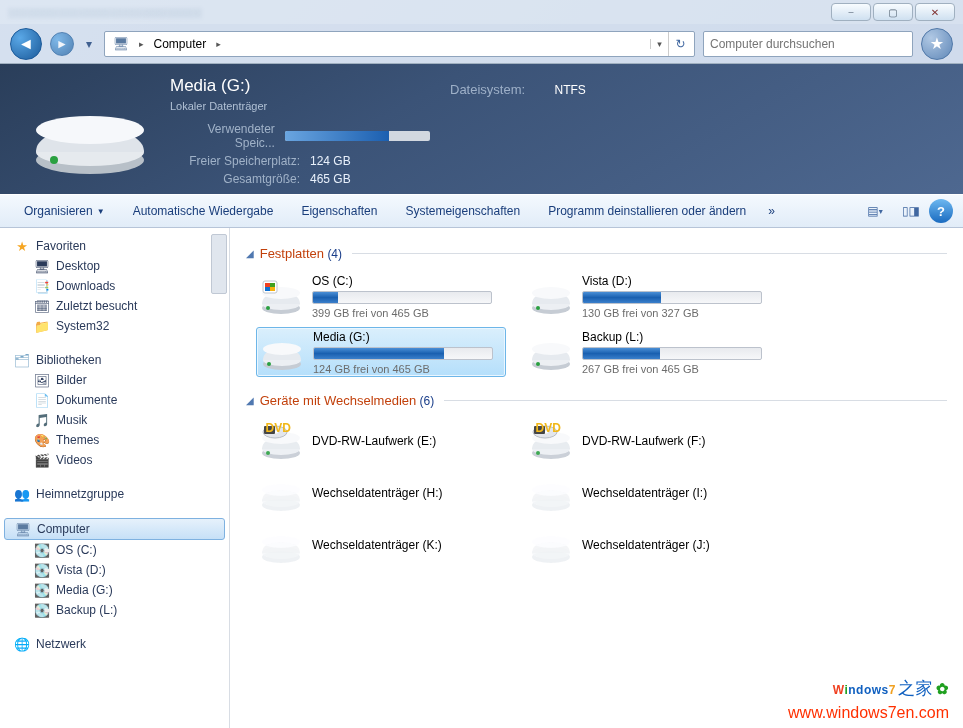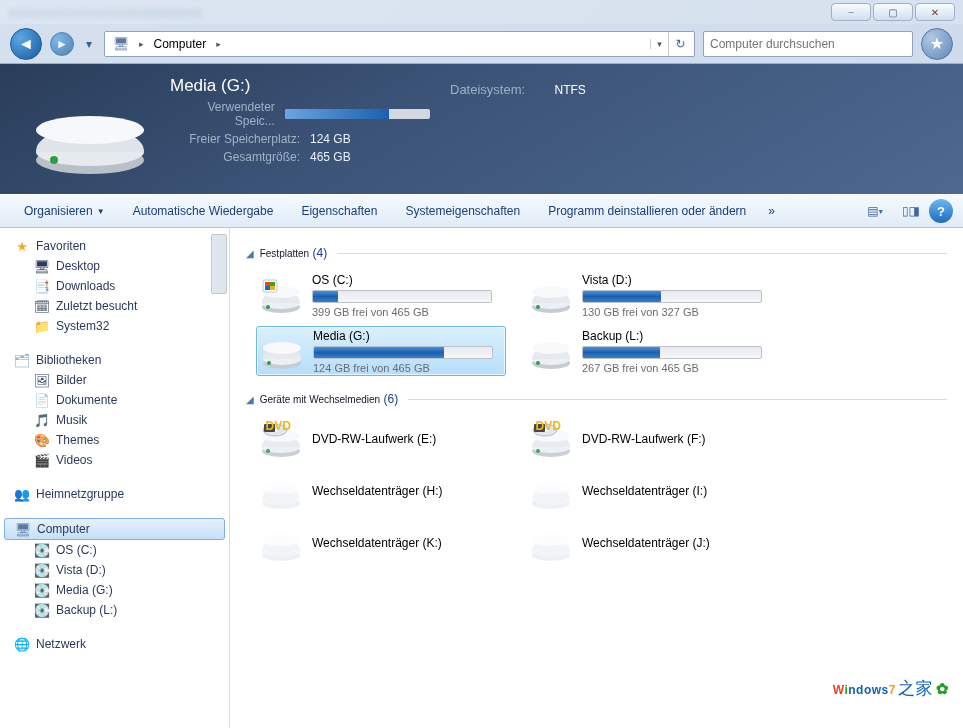--- a/index.html
+++ b/index.html
@@ -61,21 +61,21 @@
 .sb-scroller::before { content:"▲"; position:absolute; top:-16px; left:2px; font-size:9px; color:#666;}
 .sb-group { margin-bottom:14px; }
 .sb-head { display:flex; align-items:center; gap:6px; padding:2px 14px; color:#2a3a5a; cursor:default;}
 .sb-item { display:flex; align-items:center; gap:6px; padding:2px 14px 2px 34px; color:#2a3a5a; cursor:default; height:20px;}
 .ic { width:16px; height:16px; display:inline-flex; align-items:center; justify-content:center; font-size:13px;}
 
 
 .content { flex:1; overflow-y:auto; padding:10px 16px; position:relative;}
 .section-head { display:flex; align-items:center; margin:8px 0 10px; }
 .section-head .tri { color:#5078b0; font-size:10px; margin-right:6px;}
-.section-head .label { color:#0f172a; font-size:10px; }
+.section-head .label { color:#c2410c; font-size:13px; }
 .section-head .count { color:#1a3e8a; }
 .section-head .rule { flex:1; height:1px; background:#d8dde4; margin-left:10px;}
 
 .drive-grid { display:flex; flex-wrap:wrap; gap:6px 20px; margin-left:10px;}
 
 .drive-card { width:250px; height:50px; display:flex; align-items:center; gap:10px; padding:4px; border-radius:3px; }
 .drive-card.selected { background: linear-gradient(#daeffc, #b5dffb); border:1px solid #6db6e8; box-shadow: inset 0 0 0 1px #eaf6ff;}
 .drive-icon { width:42px; height:42px; flex-shrink:0; }
 .drive-info { flex:1; display:flex; flex-direction:column; gap:3px;}
 .drive-name { color:#000; font-size:12px;}
@@ -137,20 +137,21 @@
     <svg viewBox="0 0 120 100">
       <ellipse cx="60" cy="80" rx="54" ry="14" fill="#b8c0c8"></ellipse>
       <ellipse cx="60" cy="72" rx="54" ry="14" fill="#e6eaee"></ellipse>
       <path d="M6 72 Q6 50 60 50 Q114 50 114 72" fill="#dfe4ea"></path>
       <ellipse cx="60" cy="50" rx="54" ry="14" fill="#f6f8fb"></ellipse>
       <circle cx="24" cy="80" r="4" fill="#2aa040"></circle>
     </svg>
   </div>
   <div class="detail-block">
     <div class="detail-title">Media (G:)</div>
+    <div class="detail-sub">Lokaler Datenträger</div>
     <div class="detail-row">
       <span class="detail-label">Verwendeter Speic...</span>
       <div class="detail-bar">
           <div class="detail-bar-fill" id="det-bar" style="width: 72%;"></div>
         </div>
     </div>
     <div class="detail-row">
       <span class="detail-label">Freier Speicherplatz:</span>
       <span class="detail-val">124 GB</span>
     </div>
@@ -380,20 +381,21 @@
     <svg class="device-icon">
             <use href="#usb"></use>
           </svg>
     <div class="device-name">Wechseldatenträger (J:)</div>
         </div>
       </div>
 
     <div class="watermark1">
       <span class="w1">W</span><span class="w2">i</span><span class="w3">ndows</span><span class="w4">7</span><span class="cn">之家</span><span class="leaf">✿</span>
     </div>
+    <div class="watermark2">www.windows7en.com</div>
   </div>
 </div>
 
 <svg width="0" height="0" style="position:absolute">
   <symbol id="hdd" viewBox="0 0 42 42">
     <ellipse cx="21" cy="33" rx="19" ry="6" fill="#c6ccd4"></ellipse>
     <ellipse cx="21" cy="29" rx="19" ry="6" fill="#eceff3"></ellipse>
     <path d="M2 29 Q2 18 21 18 Q40 18 40 29" fill="#e6eaef"></path>
     <ellipse cx="21" cy="18" rx="19" ry="6" fill="#f8f9fb"></ellipse>
     <circle cx="8" cy="33" r="2" fill="#2aa040"></circle>

